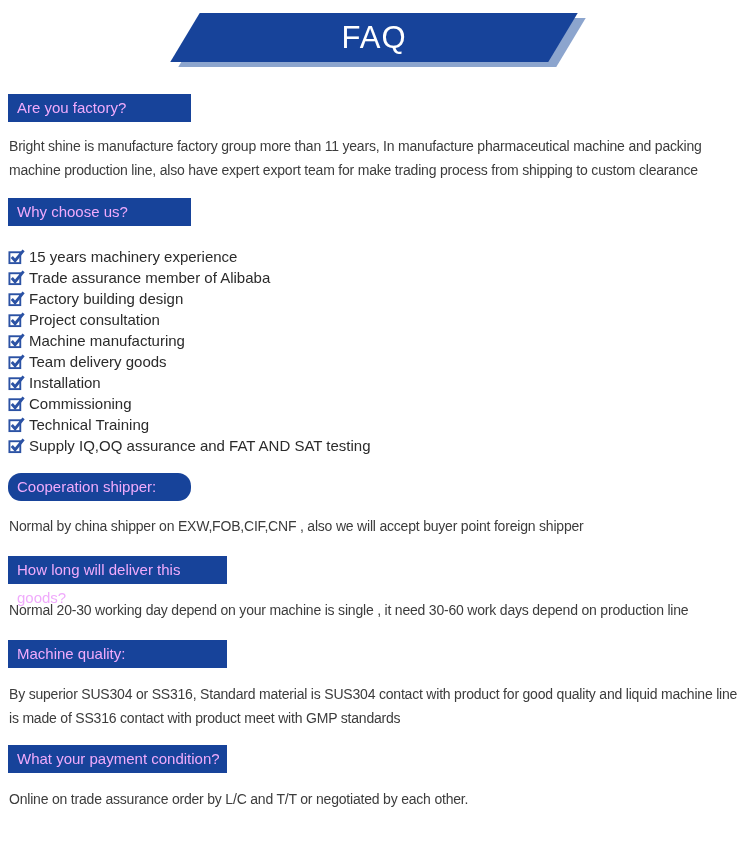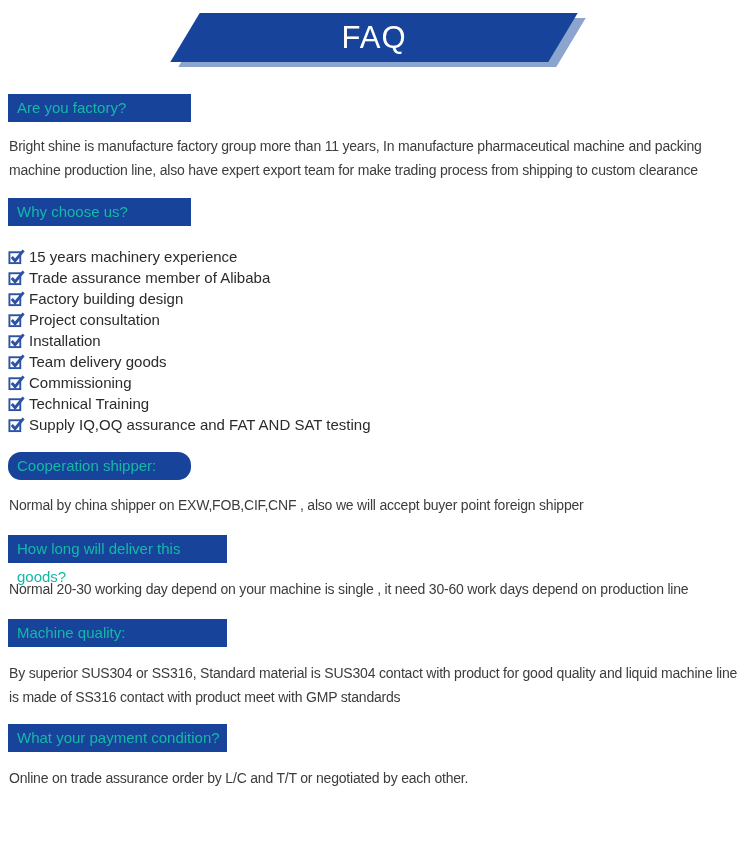--- a/index.html
+++ b/index.html
@@ -17,21 +17,21 @@
     position:absolute;left:185px;top:0;width:378px;height:49px;
     transform:skewX(-31deg);
   }
   .banner-text{
     position:absolute;left:185px;top:0;width:378px;height:65px;
     line-height:49px;text-align:center;color:#ffffff;
     font-size:31px;letter-spacing:1px;
   }
   
   .sec-head{
-    background:#17439A;color:#14b8a6;font-size:15px;
+    background:#17439A;color:#f0abfc;font-size:15px;
     height:28px;line-height:28px;padding-left:9px;margin-left:8px;
     box-sizing:border-box;
   }
   .hw-narrow{width:183px;}
   .hw-wide{width:219px;}
   
   .para{
     margin:0 8px 0 9px;max-width:733px;
     font-size:14px;line-height:24px;letter-spacing:-0.2px;color:#3c3c3c;
   }
@@ -92,28 +92,35 @@
         <rect x="1.5" y="4.5" width="11.5" height="11.5" fill="#fff" stroke="#2B52A4" stroke-width="2"></rect>
         <path d="M4 9.5 L7.5 13.5 L16.5 2.5" fill="none" stroke="#2B52A4" stroke-width="3"></path>
       </svg>
     <span>Project consultation</span>
   </li>
   <li>
     <svg class="check-icon" viewBox="0 0 18 18">
         <rect x="1.5" y="4.5" width="11.5" height="11.5" fill="#fff" stroke="#2B52A4" stroke-width="2"></rect>
         <path d="M4 9.5 L7.5 13.5 L16.5 2.5" fill="none" stroke="#2B52A4" stroke-width="3"></path>
       </svg>
-    <span>Installation</span>
+    <span>Machine manufacturing</span>
   </li>
   <li>
     <svg class="check-icon" viewBox="0 0 18 18">
         <rect x="1.5" y="4.5" width="11.5" height="11.5" fill="#fff" stroke="#2B52A4" stroke-width="2"></rect>
         <path d="M4 9.5 L7.5 13.5 L16.5 2.5" fill="none" stroke="#2B52A4" stroke-width="3"></path>
       </svg>
     <span>Team delivery goods</span>
+  </li>
+  <li>
+    <svg class="check-icon" viewBox="0 0 18 18">
+        <rect x="1.5" y="4.5" width="11.5" height="11.5" fill="#fff" stroke="#2B52A4" stroke-width="2"></rect>
+        <path d="M4 9.5 L7.5 13.5 L16.5 2.5" fill="none" stroke="#2B52A4" stroke-width="3"></path>
+      </svg>
+    <span>Installation</span>
   </li>
   <li>
     <svg class="check-icon" viewBox="0 0 18 18">
         <rect x="1.5" y="4.5" width="11.5" height="11.5" fill="#fff" stroke="#2B52A4" stroke-width="2"></rect>
         <path d="M4 9.5 L7.5 13.5 L16.5 2.5" fill="none" stroke="#2B52A4" stroke-width="3"></path>
       </svg>
     <span>Commissioning</span>
   </li>
   <li>
     <svg class="check-icon" viewBox="0 0 18 18">

